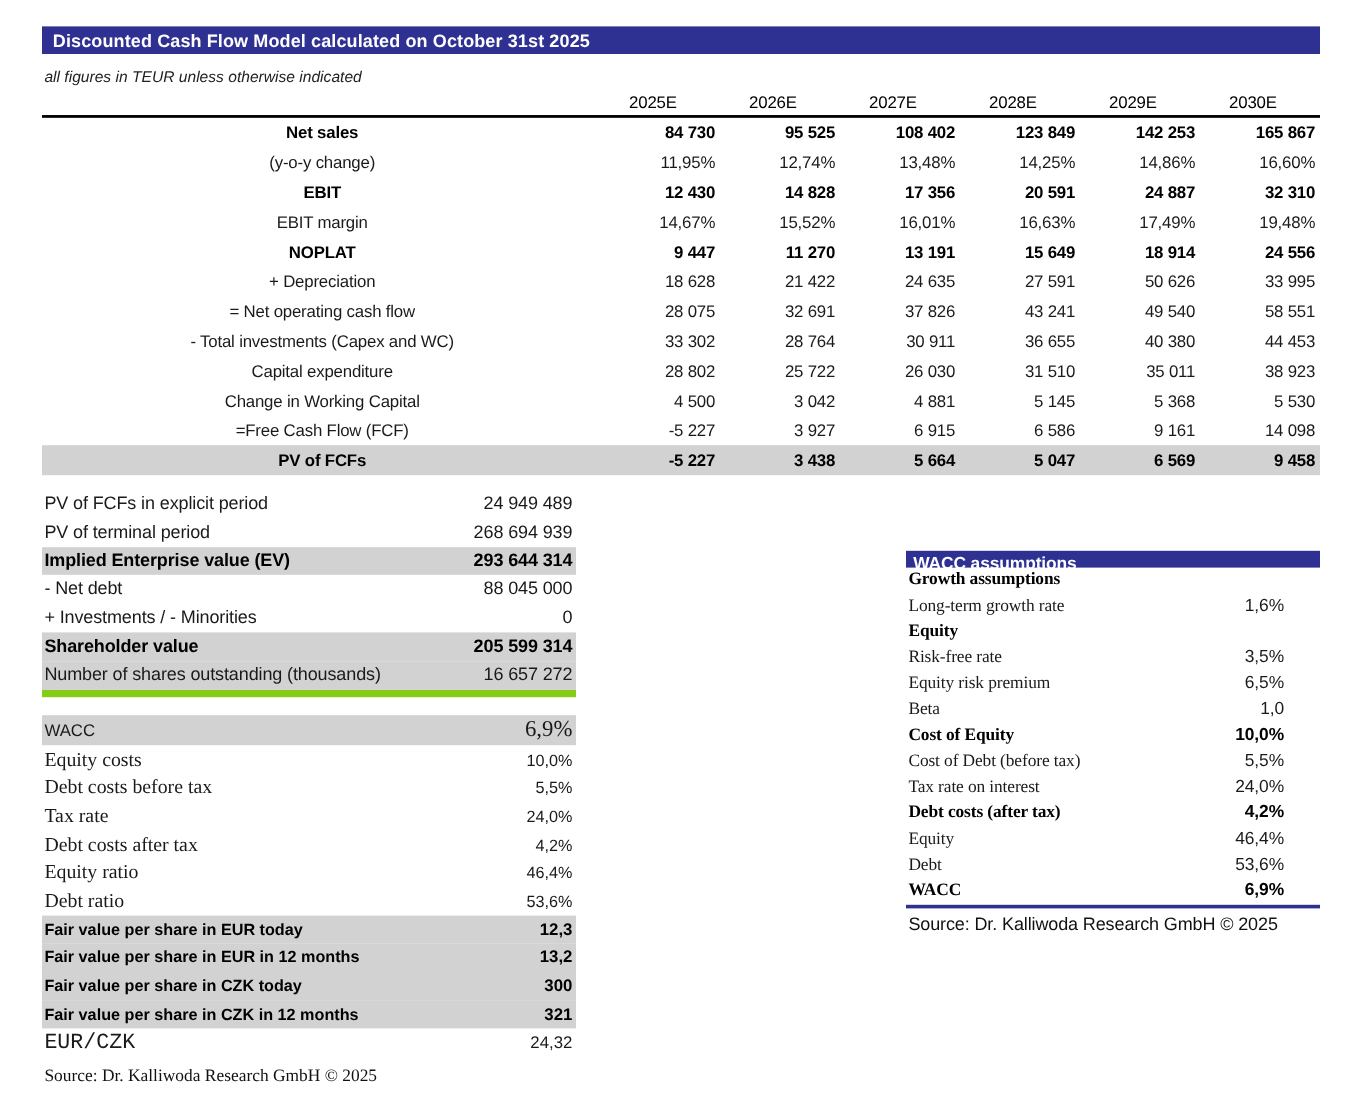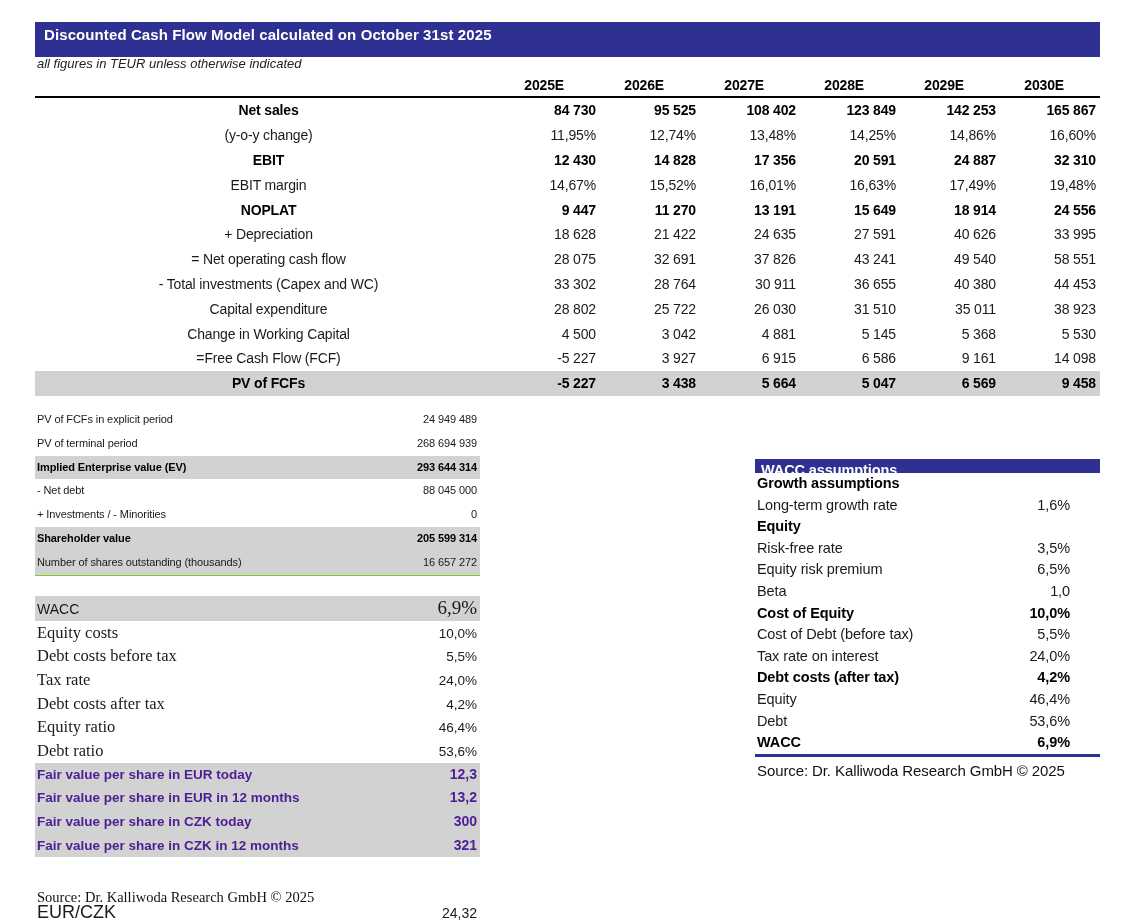--- a/index.html
+++ b/index.html
@@ -6,70 +6,70 @@
     --navy:#2e3192;
     --gray:#d2d2d2;
     --ink:#1a1a1a;
   }
   html,body{margin:0;padding:0;background:#fff;}
   body{width:1140px;height:924px;position:relative;overflow:hidden;
        font-family:"Liberation Sans",sans-serif;color:var(--ink);}
   .page{position:absolute;inset:0;}
 
   
-  .title-band{position:absolute;left:35px;top:22px;width:1065px;height:35px;
+  .title-band{position:absolute;left:35px;top:22px;width:1065px;height:23px;
     background:var(--navy);color:#fff;font-weight:bold;font-size:15px;
     line-height:26px;padding-left:9px;box-sizing:border-box;letter-spacing:.1px;}
   .subtitle{position:absolute;left:37px;top:56px;font-style:italic;font-size:13px;color:#222;}
 
   
   table.dcf{position:absolute;left:35px;top:74px;width:1065px;border-collapse:collapse;
     table-layout:fixed;font-size:14px;letter-spacing:-0.15px;}
-  table.dcf thead th{font-weight:bold;color:#000;text-align:right;vertical-align:bottom;
+  table.dcf thead th{font-weight:normal;color:#000;text-align:right;vertical-align:bottom;
     padding:0 36px 3px 0;border-bottom:2px solid #000;height:19px;font-size:14px;}
   table.dcf thead th.spacer{padding:0;}
   table.dcf td{height:24.8px;padding:0;vertical-align:middle;}
   table.dcf td.lbl{text-align:center;padding-left:2px;}
   table.dcf td.num{text-align:right;padding-right:4px;}
   table.dcf tr.bold td{font-weight:bold;color:#000;}
   table.dcf tr.highlight td{background:var(--gray);}
 
   
-  .valuation{position:absolute;left:35px;top:408px;width:445px;font-size:11px;
-    border-bottom:1px solid #84cc16;letter-spacing:-0.1px;}
+  .valuation{position:absolute;left:35px;top:408px;width:445px;font-size:15px;
+    border-bottom:6px solid #84cc16;letter-spacing:-0.1px;}
   .vrow{display:flex;justify-content:space-between;height:23.8px;line-height:23.8px;
     padding:0 3px 0 2px;}
   .vrow.bold{font-weight:bold;color:#000;}
   .vrow.highlight{background:var(--gray);}
 
   
   .wacc-left{position:absolute;left:35px;top:596px;width:445px;}
   .wrow{display:flex;justify-content:space-between;align-items:baseline;
     height:23.7px;line-height:23.7px;padding:0 3px 0 2px;}
   .wrow.head{background:var(--gray);height:24.5px;line-height:24.5px;}
   .wrow.head .wl{font-size:14px;}
   .wrow.head .wv{font-family:"Liberation Serif",serif;font-size:19px;}
   .wrow.serif .wl{font-family:"Liberation Serif",serif;font-size:16.5px;}
   .wrow.serif .wv{font-size:13.5px;}
-  .wrow.fair{background:var(--gray);font-weight:bold;color:#4c1d95;text-align:center;}
+  .wrow.fair{background:var(--gray);font-weight:bold;color:#000000;text-align:center;}
   .wrow.fair .wl{font-size:13.5px;}
   .wrow.fair .wv{font-size:14px;}
-  .wrow.eur .wl{font-family:Liberation Sans, sans-serif;font-size:18px;margin-top:44px;}
+  .wrow.eur .wl{font-family:Liberation Mono, monospace;font-size:18px;}
   .wrow.eur .wv{font-size:14px;}
   .source-left{position:absolute;left:37px;top:889px;font-family:"Liberation Serif",serif;
     font-size:14.5px;color:#111;}
 
   
   .wacc-right{position:absolute;left:755px;top:459px;width:345px;font-size:14.5px;
     letter-spacing:-0.1px;}
   .wr-head{background:var(--navy);color:#fff;font-weight:bold;height:14px;
     line-height:23px;padding-left:6px;font-size:14.5px;}
   .wr-rows{border-bottom:3px solid var(--navy);}
   .rrow{display:flex;height:21.6px;line-height:21.6px;}
-  .rrow .rl{flex:1;padding-left:2px;}
+  .rrow .rl{flex:1;padding-left:2px;font-family:Liberation Serif, serif;}
   .rrow .rv{width:110px;text-align:right;padding-right:30px;box-sizing:border-box;}
   .rrow.bold{font-weight:bold;color:#000;}
   .r-source{margin-top:5px;font-size:15px;padding-left:2px;color:#111;}
 </style>
 </head>
 <body>
 
 <div class="page">
 
   <div class="title-band">
@@ -148,21 +148,21 @@
     <td class="num">18 914</td>
     <td class="num">24 556</td>
   </tr>
 
   <tr>
     <td class="lbl">+ Depreciation</td>
     <td class="num">18 628</td>
     <td class="num">21 422</td>
     <td class="num">24 635</td>
     <td class="num">27 591</td>
-    <td class="num">40 626</td>
+    <td class="num">50 626</td>
     <td class="num">33 995</td>
   </tr>
 
   <tr>
     <td class="lbl">= Net operating cash flow</td>
     <td class="num">28 075</td>
     <td class="num">32 691</td>
     <td class="num">37 826</td>
     <td class="num">43 241</td>
     <td class="num">49 540</td>

